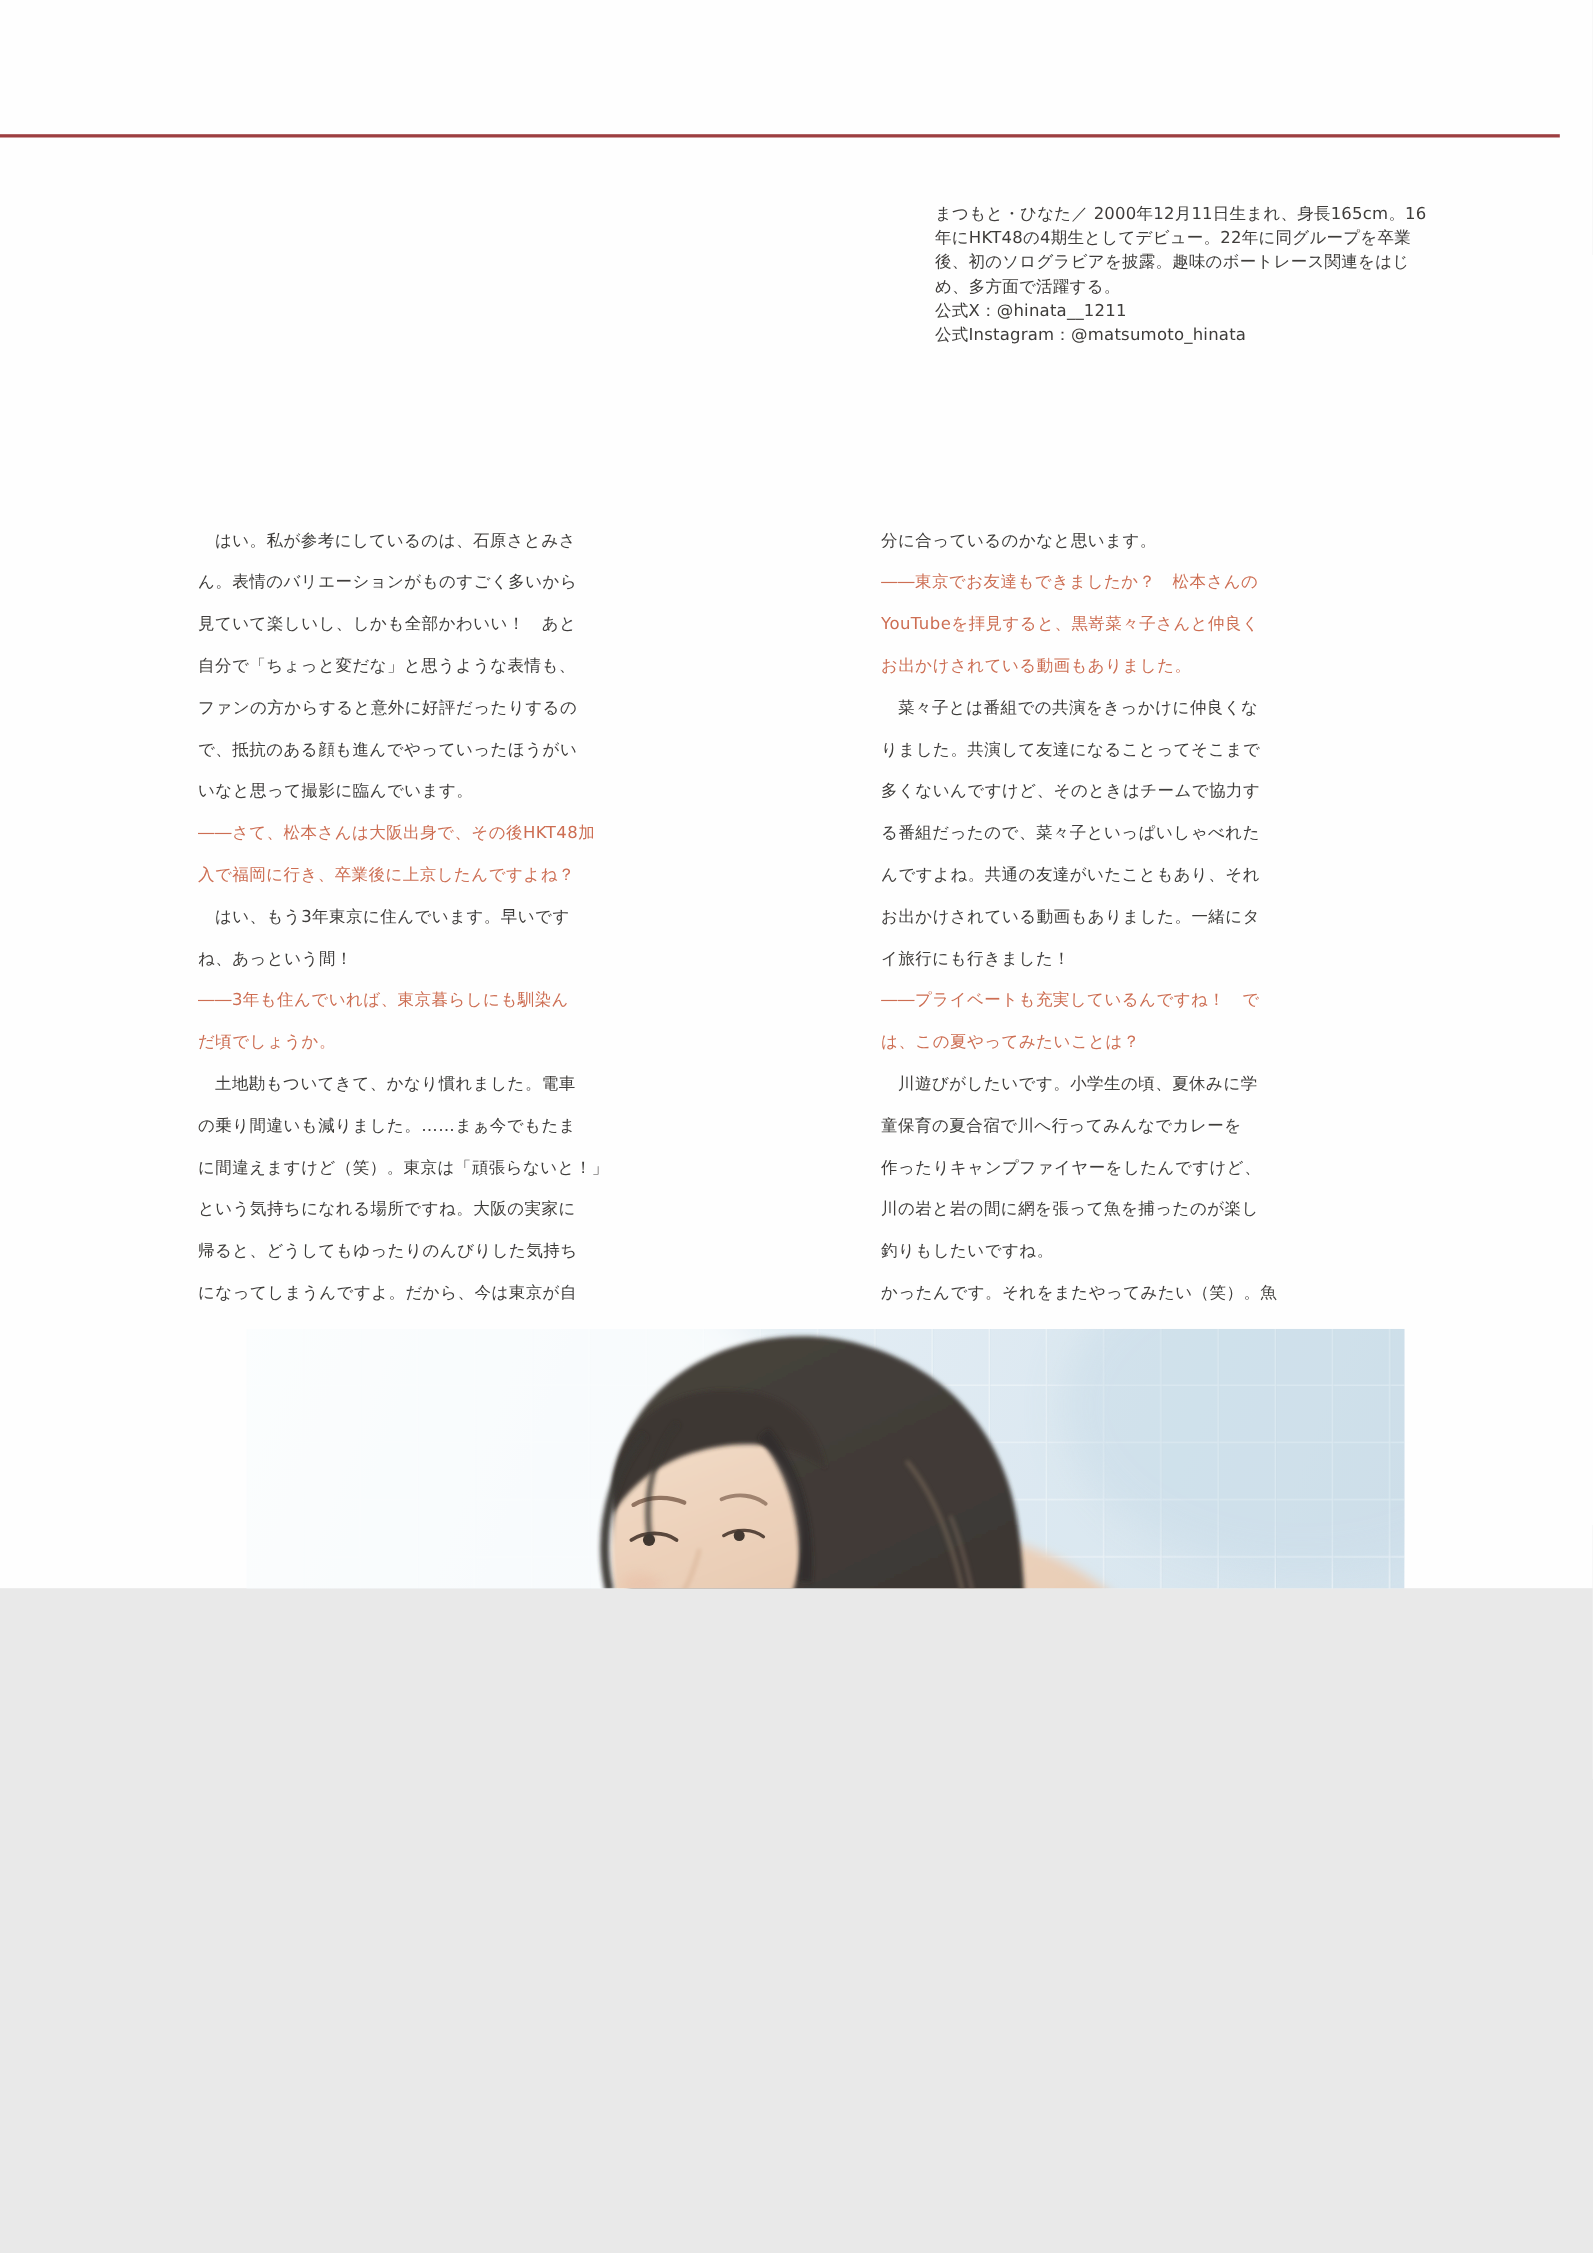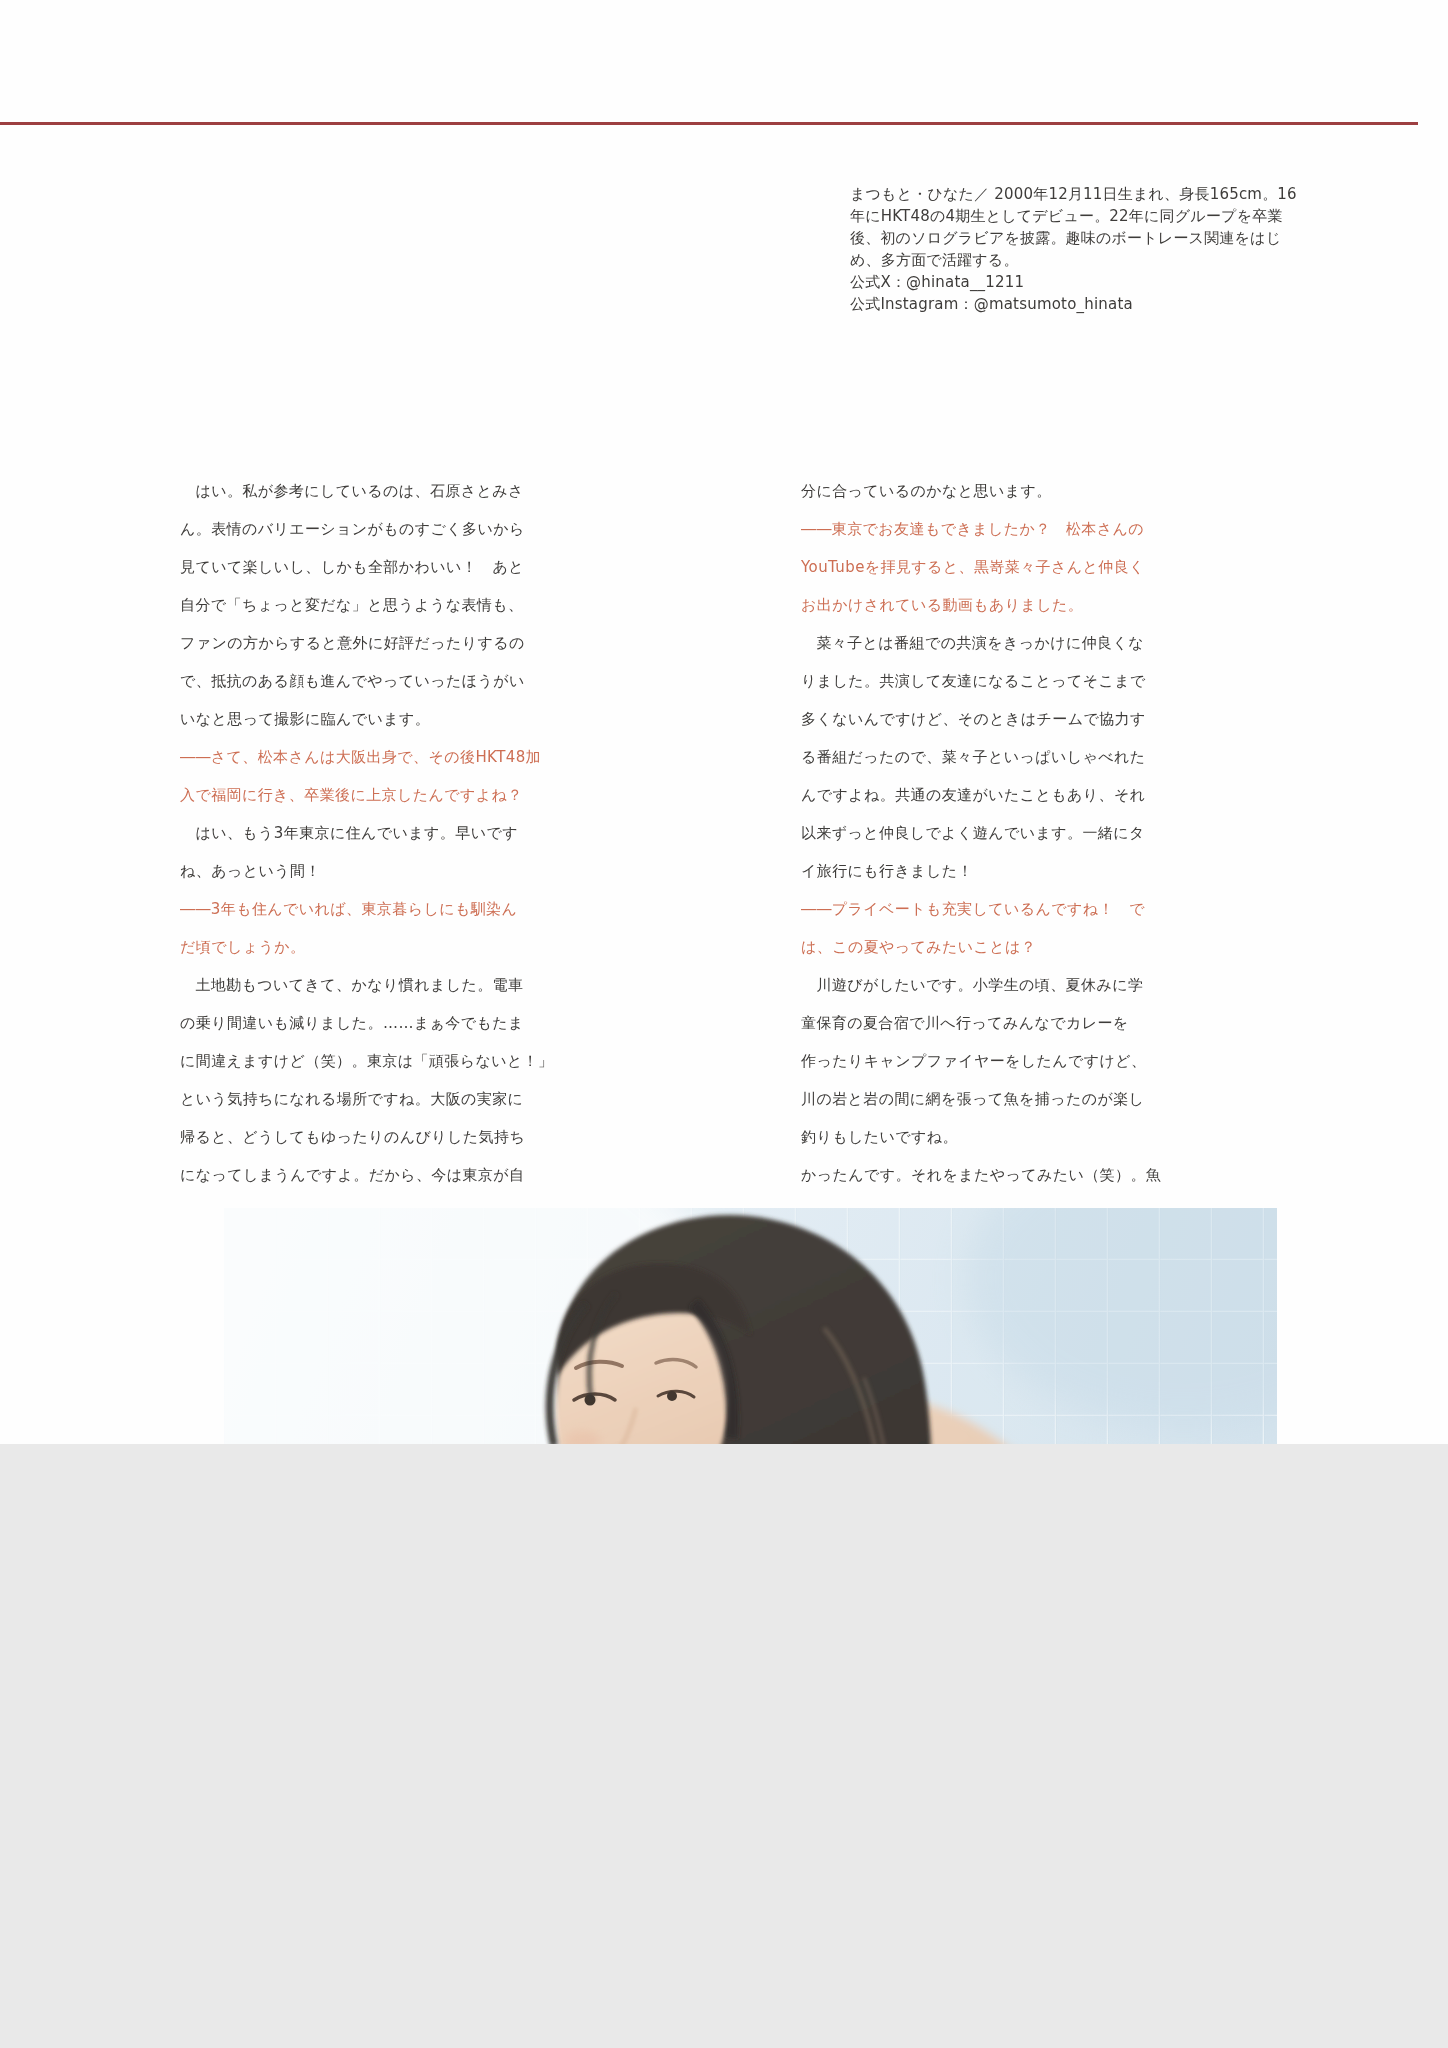--- a/index.html
+++ b/index.html
@@ -80,21 +80,21 @@
   <div class="col col-right">
       <div class="tline">分に合っているのかなと思います。</div>
       <div class="tline q">――東京でお友達もできましたか？　松本さんの</div>
       <div class="tline q">YouTubeを拝見すると、黒嵜菜々子さんと仲良く</div>
       <div class="tline q">お出かけされている動画もありました。</div>
       <div class="tline">　菜々子とは番組での共演をきっかけに仲良くな</div>
       <div class="tline">りました。共演して友達になることってそこまで</div>
       <div class="tline">多くないんですけど、そのときはチームで協力す</div>
       <div class="tline">る番組だったので、菜々子といっぱいしゃべれた</div>
       <div class="tline">んですよね。共通の友達がいたこともあり、それ</div>
-      <div class="tline">以来ずっと仲良しでよく遊んでいます。一緒にタ</div>
+      <div class="tline">お出かけされている動画もありました。一緒にタ</div>
       <div class="tline">イ旅行にも行きました！</div>
       <div class="tline q">――プライベートも充実しているんですね！　で</div>
       <div class="tline q">は、この夏やってみたいことは？</div>
       <div class="tline">　川遊びがしたいです。小学生の頃、夏休みに学</div>
       <div class="tline">童保育の夏合宿で川へ行ってみんなでカレーを</div>
       <div class="tline">作ったりキャンプファイヤーをしたんですけど、</div>
       <div class="tline">川の岩と岩の間に網を張って魚を捕ったのが楽し</div>
       <div class="tline">釣りもしたいですね。</div>
       <div class="tline">かったんです。それをまたやってみたい（笑）。魚</div>
     </div>

